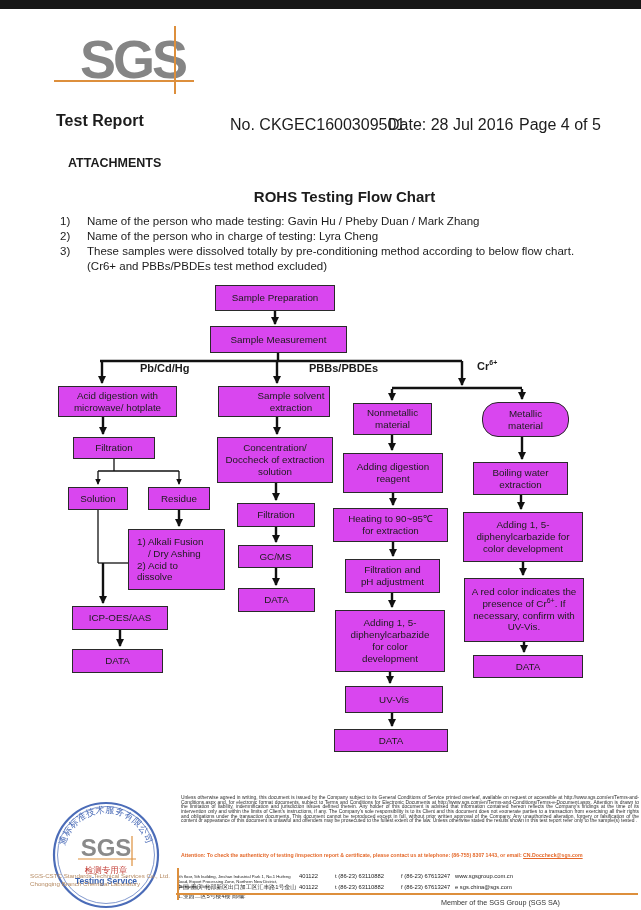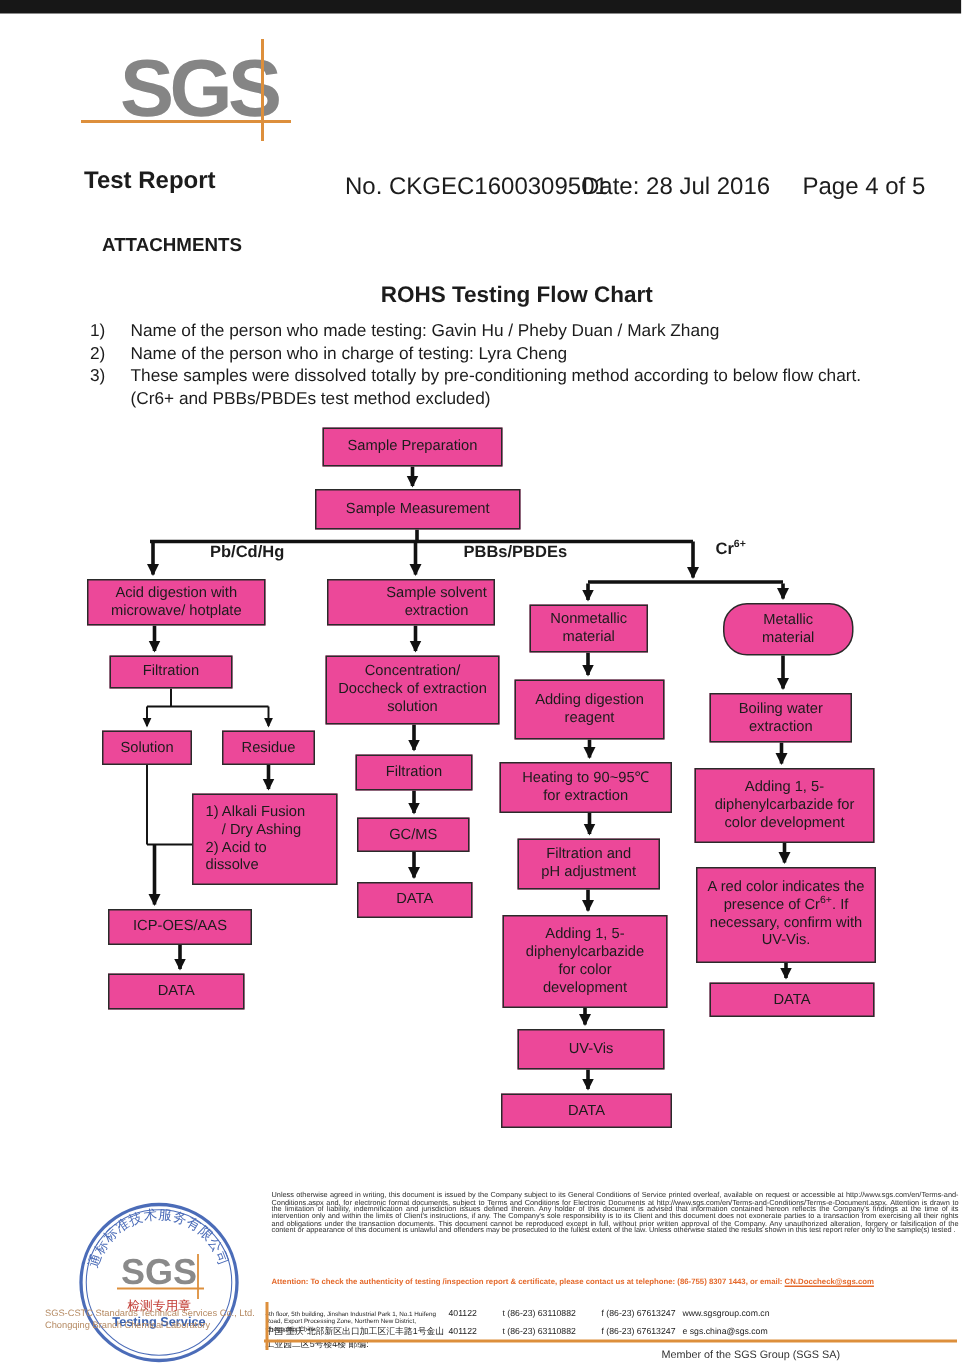--- a/index.html
+++ b/index.html
@@ -7,33 +7,33 @@
         font-family:"Liberation Sans",sans-serif;color:#1c1c1c;}
   .topbar{position:absolute;left:0;top:0;width:641px;height:9px;background:#171717;}
 
   
   .sgs-logo{position:absolute;left:80px;top:32px;font-size:54px;font-weight:bold;
             color:#858585;letter-spacing:-3px;line-height:1;}
   .logo-hline{position:absolute;left:54px;top:80px;width:140px;height:2px;background:#dd8f3c;}
   .logo-vline{position:absolute;left:174px;top:26px;width:2px;height:68px;background:#dd8f3c;}
   .tr-title{position:absolute;left:56px;top:112px;font-size:16px;font-weight:bold;}
   .hdr-item{position:absolute;top:116px;font-size:16px;}
-  .hdr-no{left:230px;} .hdr-date{left:388px;} .hdr-page{left:519px;margin-left:16px;}
+  .hdr-no{left:230px;} .hdr-date{left:388px;} .hdr-page{left:519px;}
 
   
   .attach{position:absolute;left:68px;top:156px;font-size:12.5px;font-weight:bold;}
   .chart-title{position:absolute;left:24px;top:188px;width:641px;text-align:center;
                font-size:15px;font-weight:bold;}
   .notes{position:absolute;left:60px;top:214px;font-size:11.5px;line-height:15px;}
   .note-row{display:flex;}
   .note-num{width:27px;flex:0 0 27px;}
   .note-num.empty{visibility:hidden;}
 
   
-  .fc-box{position:absolute;border:1.4px solid #2a2a2a;background:#ec4899;z-index:2;
+  .fc-box{position:absolute;border:1.4px solid #2a2a2a;background:#d946ef;z-index:2;
           display:flex;align-items:center;justify-content:center;text-align:center;
           font-size:9.8px;line-height:11.8px;white-space:pre-line;box-sizing:border-box;}
   .fc-box.align-left{justify-content:flex-start;text-align:left;padding-left:8px;
           white-space:pre-wrap;}
   .fc-box.blocky{display:block;padding:7px 4px 0 4px;white-space:normal;}
   .fc-label{position:absolute;font-size:11px;font-weight:bold;z-index:2;}
   .fc-label sup,.fc-sup{font-size:7px;vertical-align:super;line-height:0;}
   .fc-svg{position:absolute;left:0;top:0;z-index:1;pointer-events:none;}
 
   

